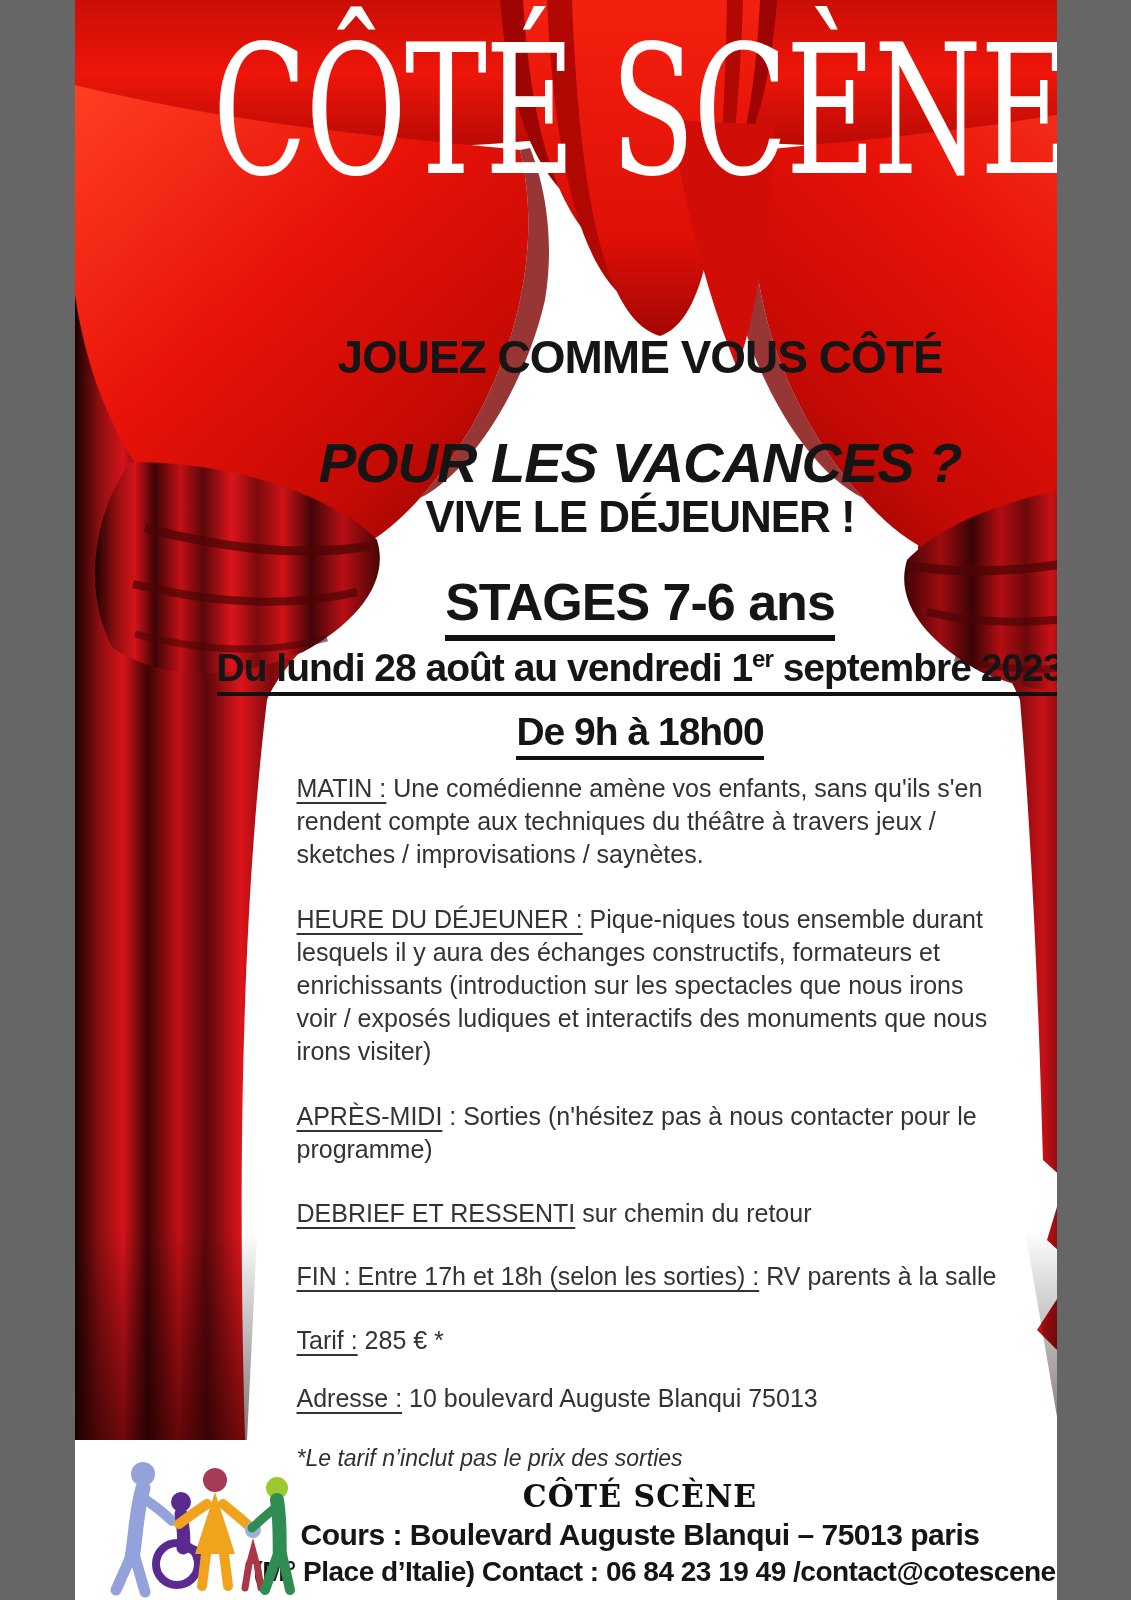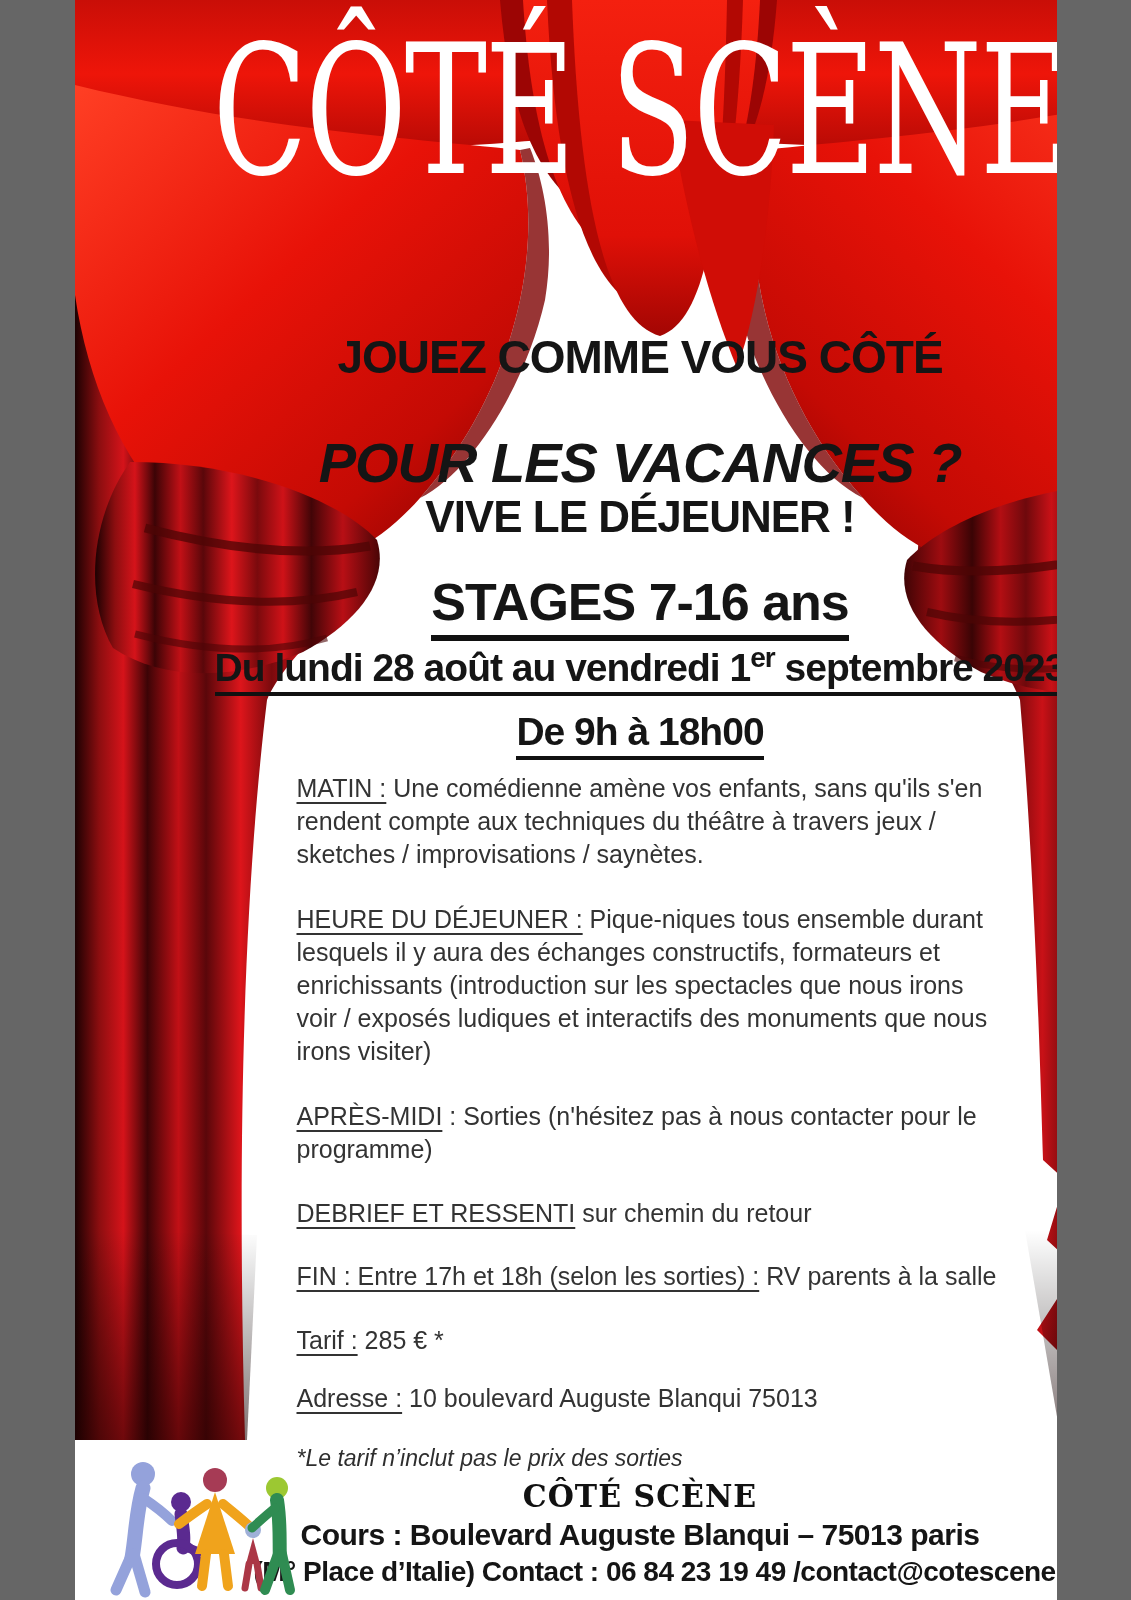--- a/index.html
+++ b/index.html
@@ -26,21 +26,21 @@
     font-weight:bold;letter-spacing:-1px;white-space:nowrap;
   }
   #h1{top:330px;font-size:46px;}
   #h2{top:430px;font-size:56px;font-style:italic;}
   #h3{top:492px;font-size:44px;}
   #stages{top:572px;font-size:52px;}
   #dateline{top:646px;font-size:39px;}
   #hours{top:710px;font-size:39px;}
   .u-thick{display:inline-block;border-bottom:6px solid #111;padding-bottom:3px;}
   .u-med{display:inline-block;border-bottom:4px solid #111;padding-bottom:2px;}
-  sup.dsup{font-size:28px;vertical-align:super;line-height:0;}
+  sup.dsup{font-size:24px;vertical-align:super;line-height:0;}
 
   
   .para{
     left:222px;width:700px;color:#333333;
     font-size:25px;line-height:33px;text-align:left;
   }
   .lbl{
     text-decoration:underline;
     text-decoration-thickness:2px;
     text-underline-offset:5px;
@@ -173,21 +173,21 @@
     <path d="M950,1230 L1131,1235 L1131,1440 L986,1440 Z" fill="url(#darkFade)"></path>
   </svg>
 
   <div id="title" class="layer">CÔTÉ SCÈNE</div>
 
   <div id="h1" class="layer headline">JOUEZ COMME VOUS CÔTÉ</div>
   <div id="h2" class="layer headline">POUR LES VACANCES ?</div>
   <div id="h3" class="layer headline">VIVE LE DÉJEUNER !</div>
 
   <div id="stages" class="layer headline">
-    <span class="u-thick">STAGES 7-16 ans</span>
+    <span class="u-thick">STAGES 7-6 ans</span>
   </div>
 
   <div id="dateline" class="layer headline">
     <span class="u-med"><span>Du lundi 28 août au vendredi 1</span><sup class="dsup">er</sup><span> septembre 2023</span></span>
   </div>
 
   <div id="hours" class="layer headline">
     <span class="u-med">De 9h à 18h00</span>
   </div>
 

